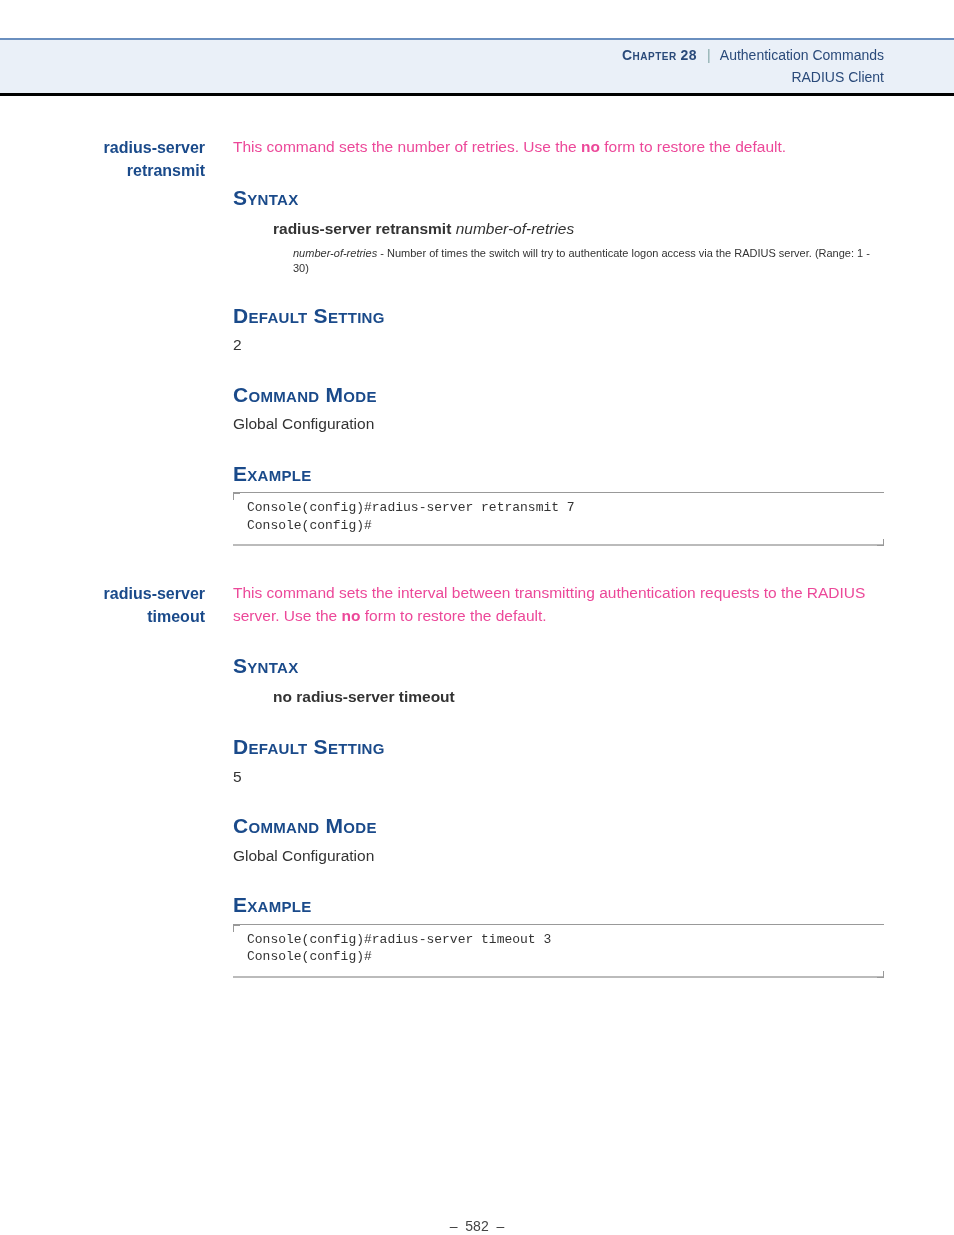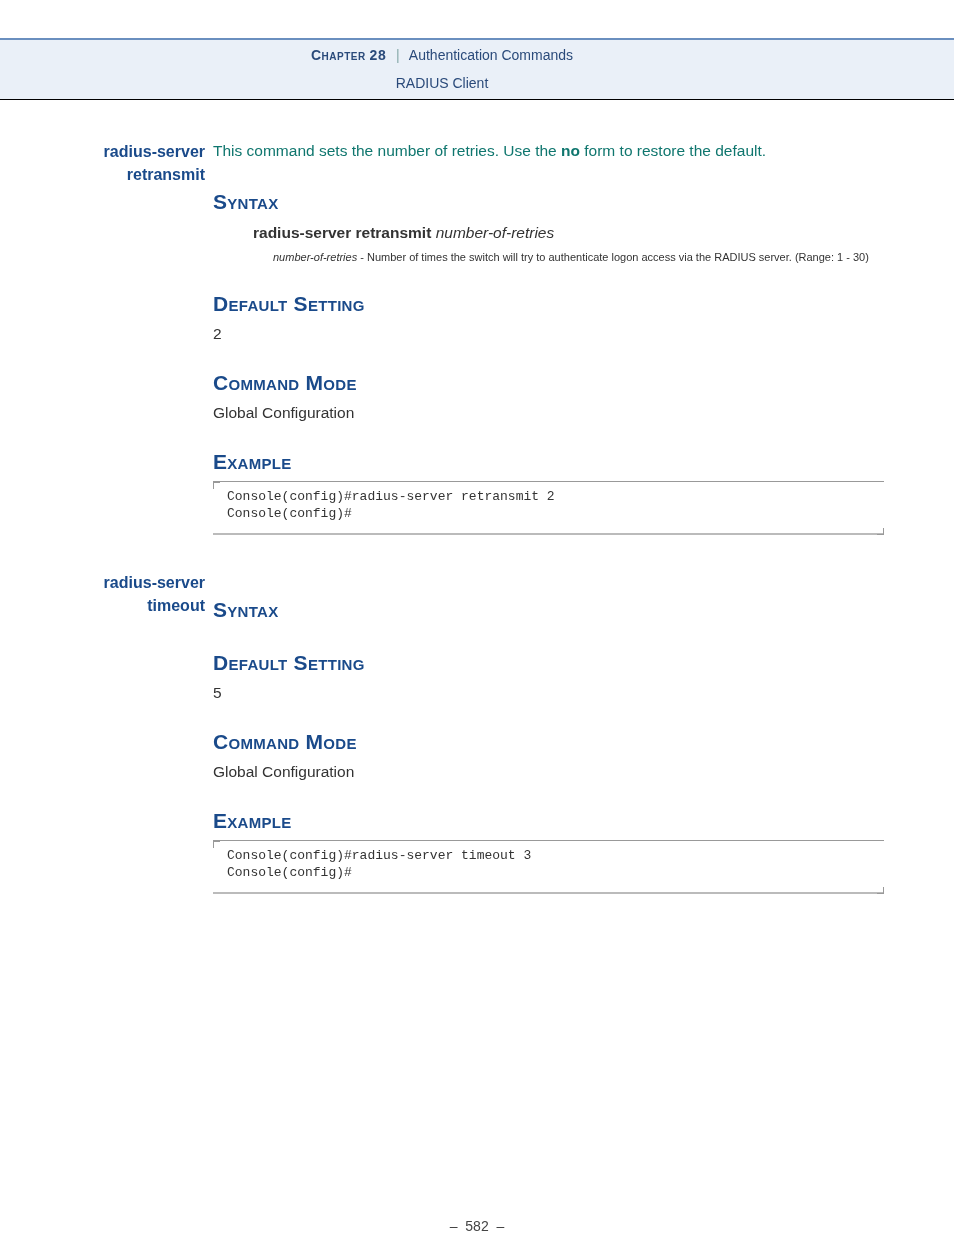--- a/index.html
+++ b/index.html
@@ -12,56 +12,57 @@
     background: #fff;
   }
   .page {
     width: 954px;
     height: 1235px;
     position: relative;
     box-sizing: border-box;
   }
   .header-band {
     border-top: 2px solid #6a8fbf;
-    border-bottom: 1px solid #000000;
+    border-bottom: 3px solid #000000;
     background: #eaf0f8;
     padding: 6px 70px 6px 0;
-    text-align: center;
+    text-align: right;
     color: #2a4a7a;
     font-size: 14px;
     margin-top: 38px;
   }
   .header-band .line1 { }
   .header-band .chapter { font-weight: bold; font-variant: small-caps; letter-spacing: 0.5px; }
   .header-band .sep { color: #8aa; margin: 0 6px; }
-  .header-band .line2 { margin-top: 8px; }
+  .header-band .line2 { margin-top: 2px; }
   .content {
     padding: 40px 70px 0 70px;
   }
   .entry {
     display: flex;
     margin-bottom: 36px;
+    gap: 20px;
   }
   .entry-label {
     width: 135px;
     flex: 0 0 135px;
     text-align: right;
     color: #1a4a8a;
     font-weight: bold;
     font-size: 16px;
     padding-right: 8px;
     line-height: 1.45;
   }
   .entry-body {
     flex: 1;
   }
   .desc {
     font-size: 15.5px;
     line-height: 1.45;
-    color: #0f766e;
+    color: #ec4899;
   }
   .desc b { font-weight: bold; }
   .section-head {
     font-variant: small-caps;
     font-weight: bold;
     color: #1a4a8a;
     font-size: 21px;
     letter-spacing: 0.3px;
     margin-top: 24px;
     margin-bottom: 4px;
@@ -142,30 +143,36 @@
           <span class="arg">number-of-retries</span><span> - Number of times the switch will try to authenticate logon access via the RADIUS server. (Range: 1 - 30)</span>
         </div>
 
         <div class="section-head">Default Setting</div>
         <div class="plain">2</div>
 
         <div class="section-head">Command Mode</div>
         <div class="plain">Global Configuration</div>
 
         <div class="section-head">Example</div>
-        <div class="example-box">Console(config)#radius-server retransmit 2
+        <div class="example-box">Console(config)#radius-server retransmit 7
 Console(config)#</div>
       </div>
     </div>
 
     <div class="entry">
       <div class="entry-label">radius-server timeout</div>
       <div class="entry-body">
+        <div class="desc">
+          <span>This command sets the interval between transmitting authentication requests to the RADIUS server. Use the </span><b>no</b><span> form to restore the default.</span>
+        </div>
 
         <div class="section-head">Syntax</div>
+        <div class="indent1">
+          <span class="kw">no radius-server timeout</span>
+        </div>
 
         <div class="section-head">Default Setting</div>
         <div class="plain">5</div>
 
         <div class="section-head">Command Mode</div>
         <div class="plain">Global Configuration</div>
 
         <div class="section-head">Example</div>
         <div class="example-box">Console(config)#radius-server timeout 3
 Console(config)#</div>

